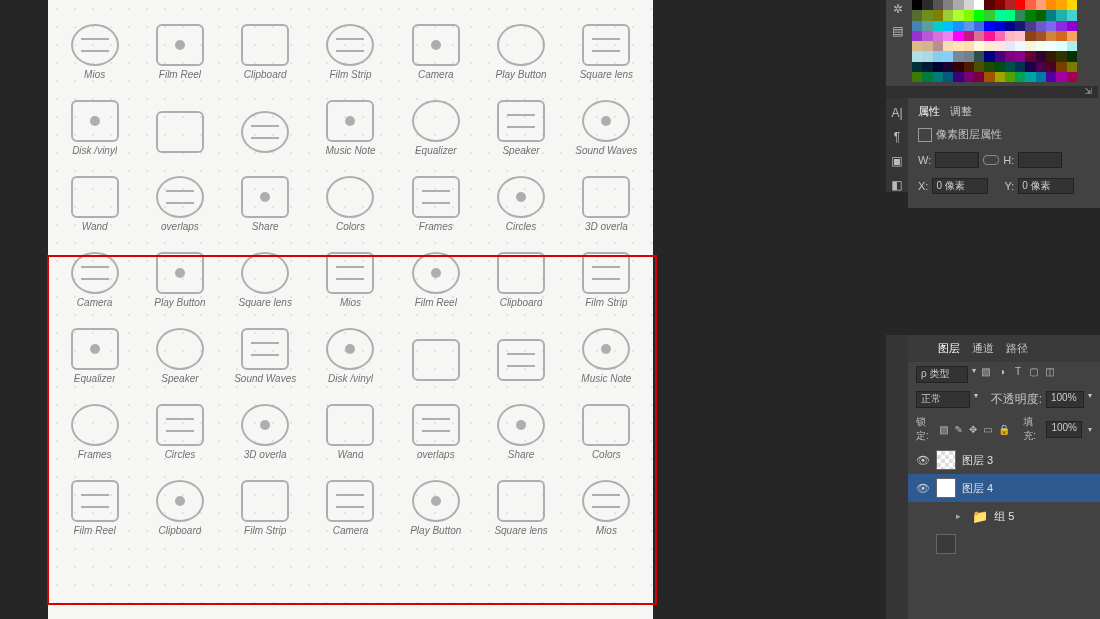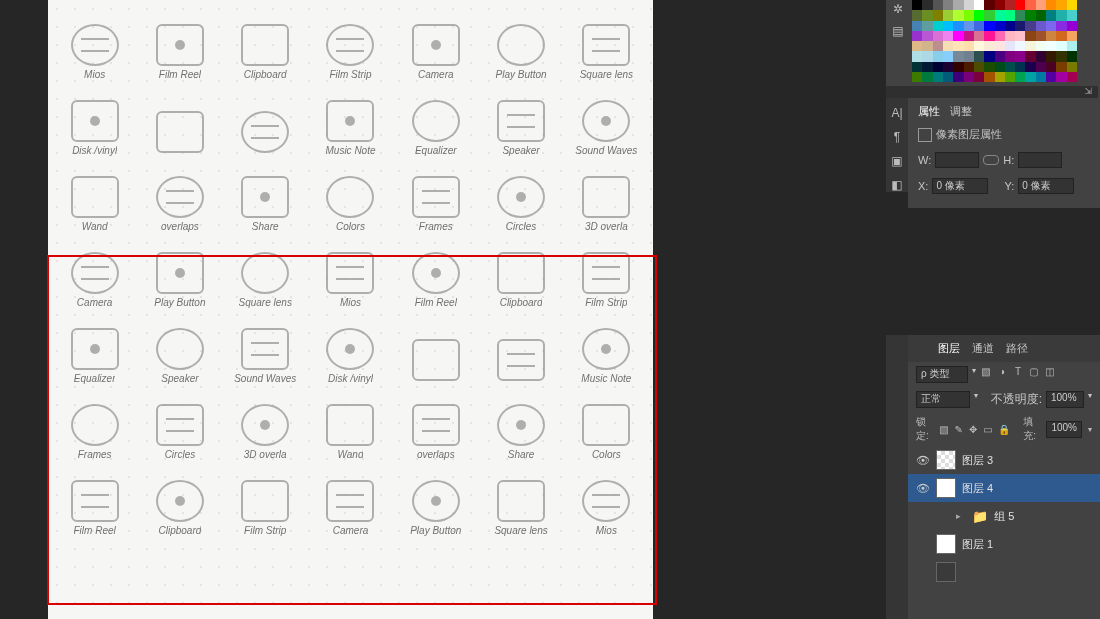--- a/index.html
+++ b/index.html
@@ -490,21 +490,16 @@
       </div>
       <div class="layer">
         <span class="eye"></span>
         <span class="indent"></span>
         <span class="grp-tri">▸</span>
         <span style="font-size: 13px;">📁</span>
         <span class="lname">组 5</span>
       </div>
       <div class="layer">
         <span class="eye"></span>
-        <span class="thumb "></span>
-        <span class="lname">图层 1</span>
-      </div>
-      <div class="layer">
-        <span class="eye"></span>
         <span class="thumb dark"></span>
       </div>
     </div>
 </div>
 
 </body></html>

